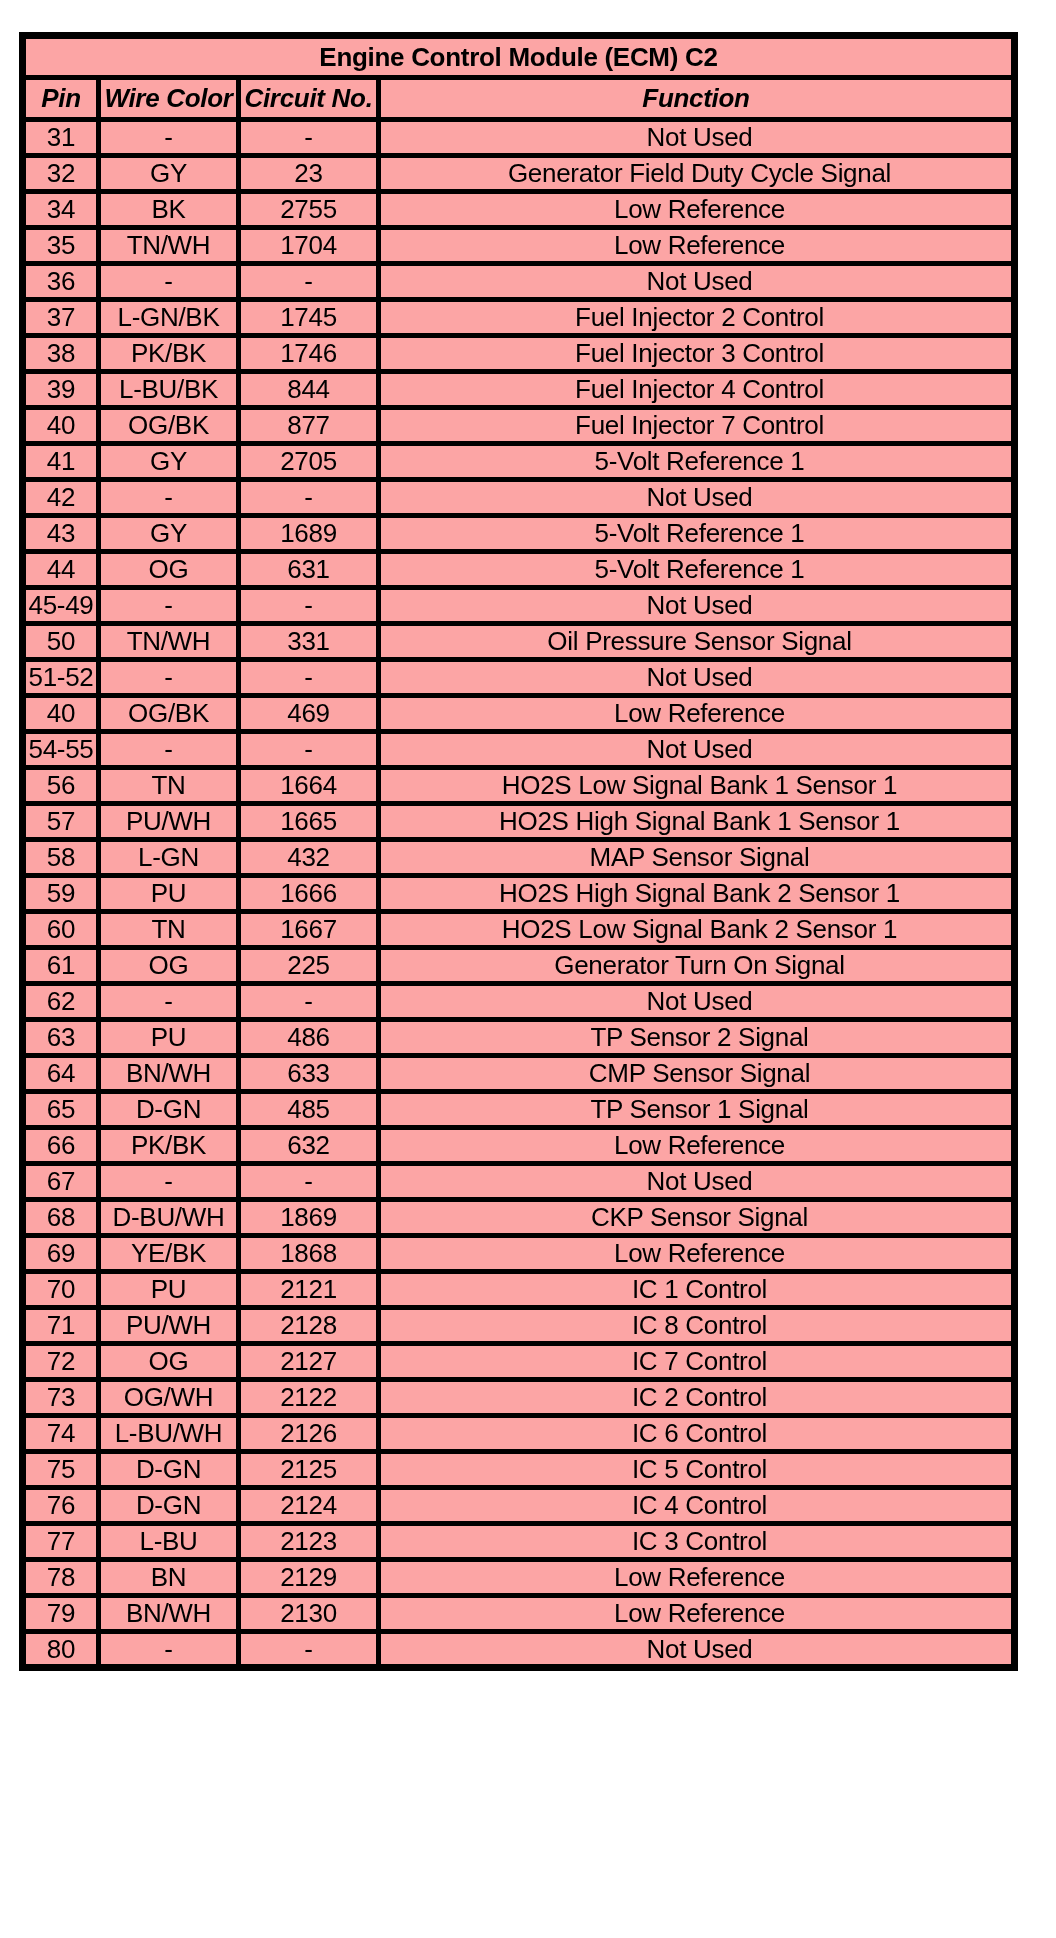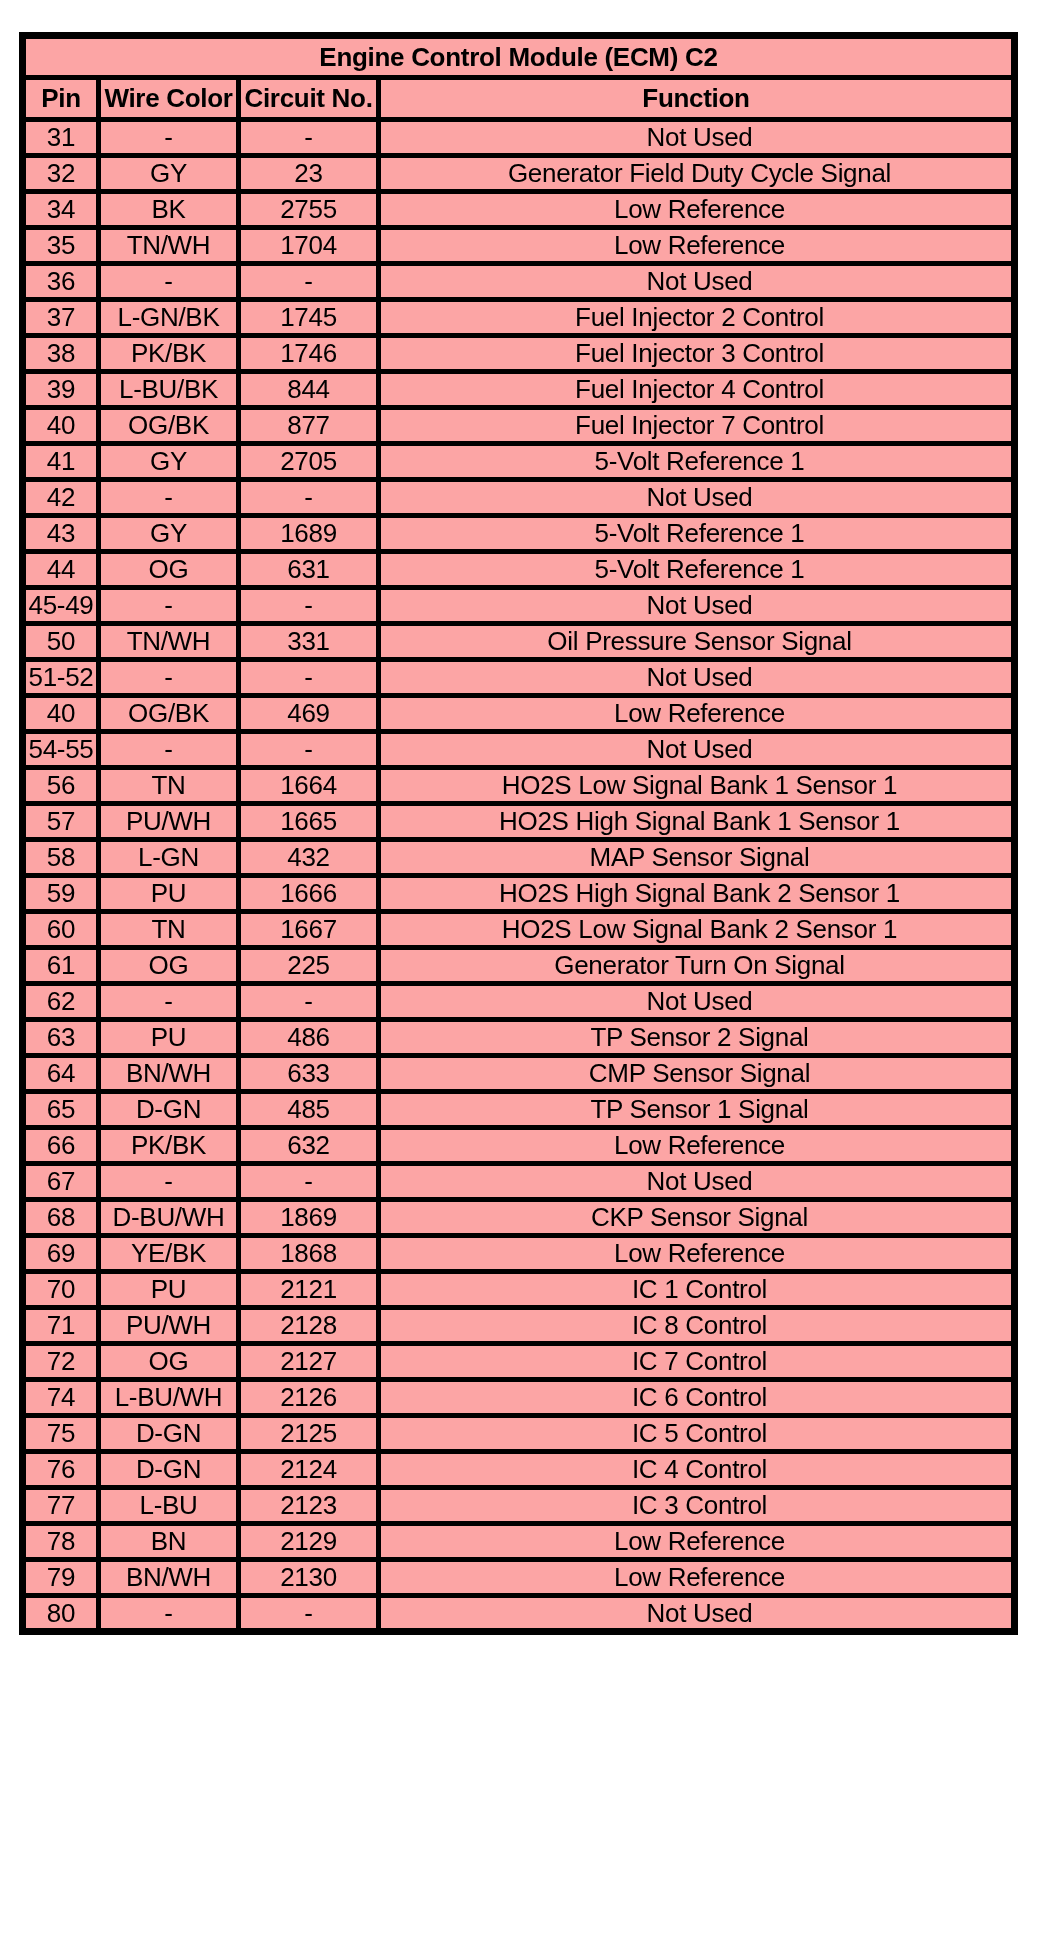--- a/index.html
+++ b/index.html
@@ -40,20 +40,21 @@
   }
   tr.title-row th {
     height: 36px;
     font-weight: bold;
     text-align: center;
   }
   tr.header-row th {
     height: 37px;
     font-weight: bold;
     text-align: center;
+    font-style: italic;
   }
   tbody tr {
     height: 36px;
   }
   td.c-pin, td.c-wire, td.c-circuit {
     text-align: center;
   }
   td.c-func {
     text-align: center;
     padding-left: 7px;
@@ -285,20 +286,26 @@
     <td class="c-circuit">2128</td>
     <td class="c-func">IC 8 Control</td>
   </tr>
       <tr>
     <td class="c-pin">72</td>
     <td class="c-wire">OG</td>
     <td class="c-circuit">2127</td>
     <td class="c-func">IC 7 Control</td>
   </tr>
       <tr>
+    <td class="c-pin">73</td>
+    <td class="c-wire">OG/WH</td>
+    <td class="c-circuit">2122</td>
+    <td class="c-func">IC 2 Control</td>
+  </tr>
+      <tr>
     <td class="c-pin">74</td>
     <td class="c-wire">L-BU/WH</td>
     <td class="c-circuit">2126</td>
     <td class="c-func">IC 6 Control</td>
   </tr>
       <tr>
     <td class="c-pin">75</td>
     <td class="c-wire">D-GN</td>
     <td class="c-circuit">2125</td>
     <td class="c-func">IC 5 Control</td>

